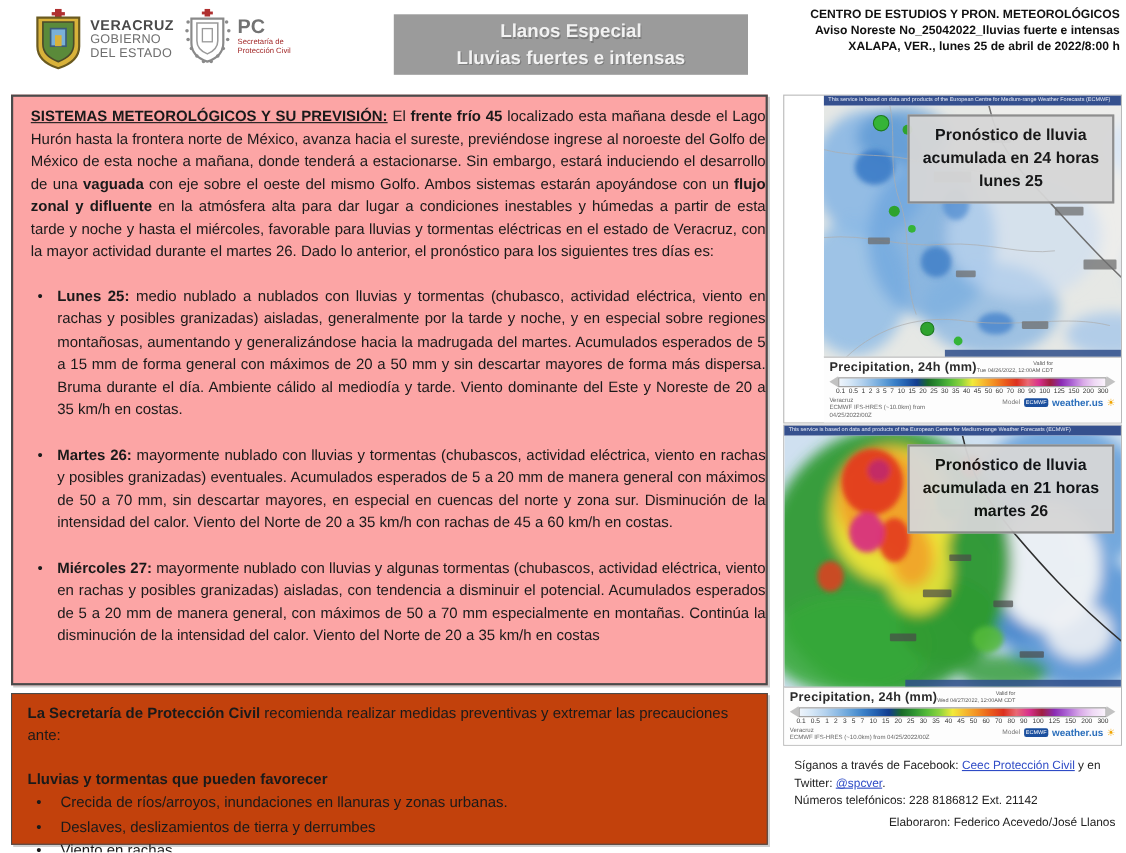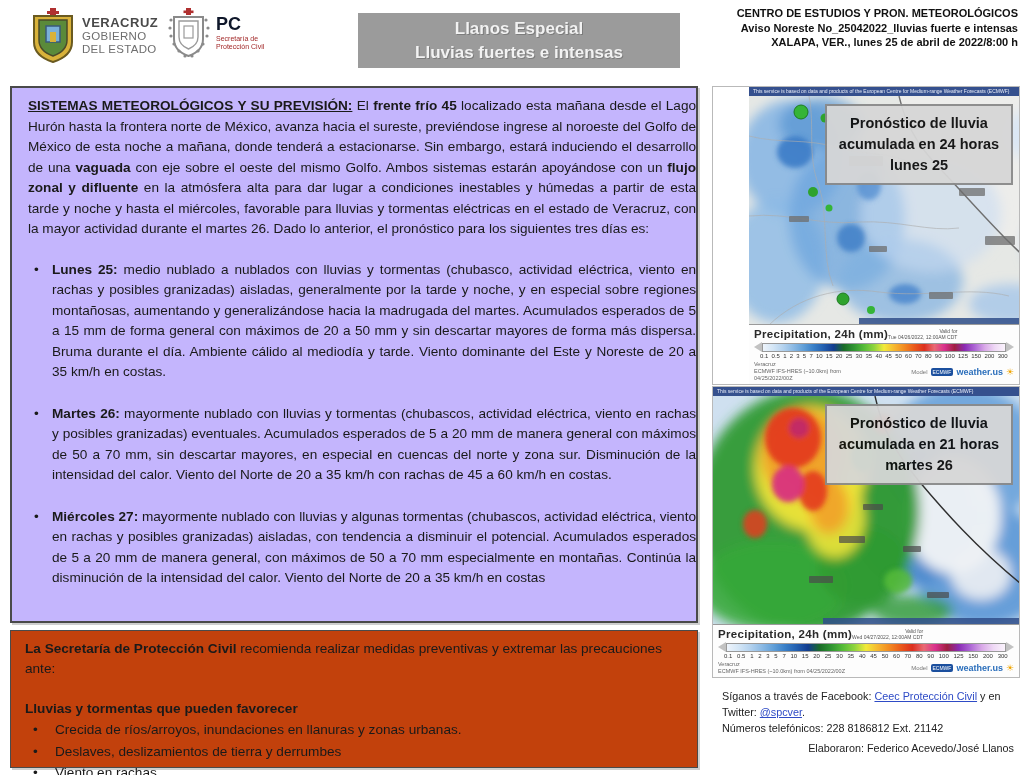--- a/index.html
+++ b/index.html
@@ -7,31 +7,31 @@
   .page { position:relative; width:1024px; height:775px; background:#ffffff; overflow:hidden; color:#1a1a1a; }
 
   
   .hdr-logo { position:absolute; top:8px; display:flex; align-items:flex-start; gap:6px; }
   .ver-logo { left:30px; }
   .pc-logo { left:168px; }
   .ver-text { margin-top:8px; line-height:1.1; }
   .ver-name { font-size:13px; font-weight:bold; color:#4a4a4a; letter-spacing:.5px; }
   .ver-sub  { font-size:11.5px; color:#6e6e6e; letter-spacing:.3px; }
   .pc-text { margin-top:6px; line-height:1.15; }
-  .pc-abbr { font-size:18px; font-weight:bold; color:#0f172a; }
+  .pc-abbr { font-size:18px; font-weight:bold; color:#737373; }
   .pc-sub  { font-size:7px; color:#9e1f1f; }
   .banner { position:absolute; left:358px; top:13px; width:322px; height:55px; background:#9b9b9b;
             display:flex; flex-direction:column; justify-content:center; align-items:center; }
   .banner div { font-size:17px; font-weight:bold; color:#f2f2f2; text-shadow:1px 1px 0 #7c7c7c; line-height:1.4; }
   .org-block { position:absolute; right:6px; top:6px; width:330px; text-align:right; }
   .org-block .org-line { font-size:11px; font-weight:bold; color:#111; line-height:14.5px; }
 
   
   .main-box { position:absolute; left:10px; top:86px; width:688px; height:537px;
-              border:2px solid #4a4a4a; box-shadow:2px 2px 0 #cfcfcf; background:#c4b5fd;
+              border:2px solid #4a4a4a; box-shadow:2px 2px 0 #cfcfcf; background:#fca5a5;
               padding:8px 0 6px 16px; font-size:13.6px; line-height:20.5px; text-align:justify; }
   .intro-heading { font-weight:bold; text-decoration:underline; }
   .b { font-weight:bold; }
   ul.forecast { list-style:none; margin-top:20px; }
   ul.forecast li { position:relative; padding-left:24px; margin-bottom:21px; }
   ul.forecast li::before { content:"•"; position:absolute; left:6px; top:0; }
 
   
   .rec-box { position:absolute; left:10px; top:630px; width:688px; height:138px;
              border:1.5px solid #4a4a4a; box-shadow:2px 2px 0 #cfcfcf; background:#c2410c;
@@ -55,21 +55,21 @@
   .legend { padding:3px 5px 2px 5px; background:#fdfdfd; }
   .legend-top { display:flex; justify-content:flex-start; align-items:flex-start; }
   .legend-title { font-size:11.5px; font-weight:bold; color:#2a2a2a; letter-spacing:.3px; }
   .legend-valid { text-align:right; font-size:5px; color:#555; line-height:6px; }
   .bar-row { display:flex; align-items:center; margin-top:2px; }
   .arr { width:0; height:0; }
   .arr-l { border-top:5px solid transparent; border-bottom:5px solid transparent; border-right:8px solid #c2c2c2; }
   .arr-r { border-top:5px solid transparent; border-bottom:5px solid transparent; border-left:8px solid #c2c2c2; }
   .bar { flex:1; height:9px; border:0.5px solid #999; }
   .ticks { display:flex; justify-content:space-between; font-size:6px; color:#333; padding:1px 6px 0 6px; }
-  .legend-bottom { display:flex; justify-content:space-between; align-items:center; margin-top:2px;gap:36px; }
+  .legend-bottom { display:flex; justify-content:space-between; align-items:flex-start; margin-top:2px;gap:36px; }
   .src { font-size:5.5px; color:#666; line-height:7px; }
   .brand-wrap { display:flex; align-items:center; gap:3px; font-size:6px; color:#777; }
   .ecmwf-chip { background:#1b4f9e; color:#fff; font-size:5px; padding:1px 2px; border-radius:2px; }
   .brand-name { font-size:9px; font-weight:bold; color:#2a6ebb; }
   .sun-glyph { color:#f0a500; font-size:9px; }
 
   
   .contact { position:absolute; left:722px; top:688px; width:298px; font-size:10.8px; line-height:16px; color:#222; }
   a.doc-link { color:#2e4bc6; text-decoration:underline; cursor:pointer; }
   .authors { position:absolute; right:10px; top:742px; font-size:10.8px; color:#222; }

